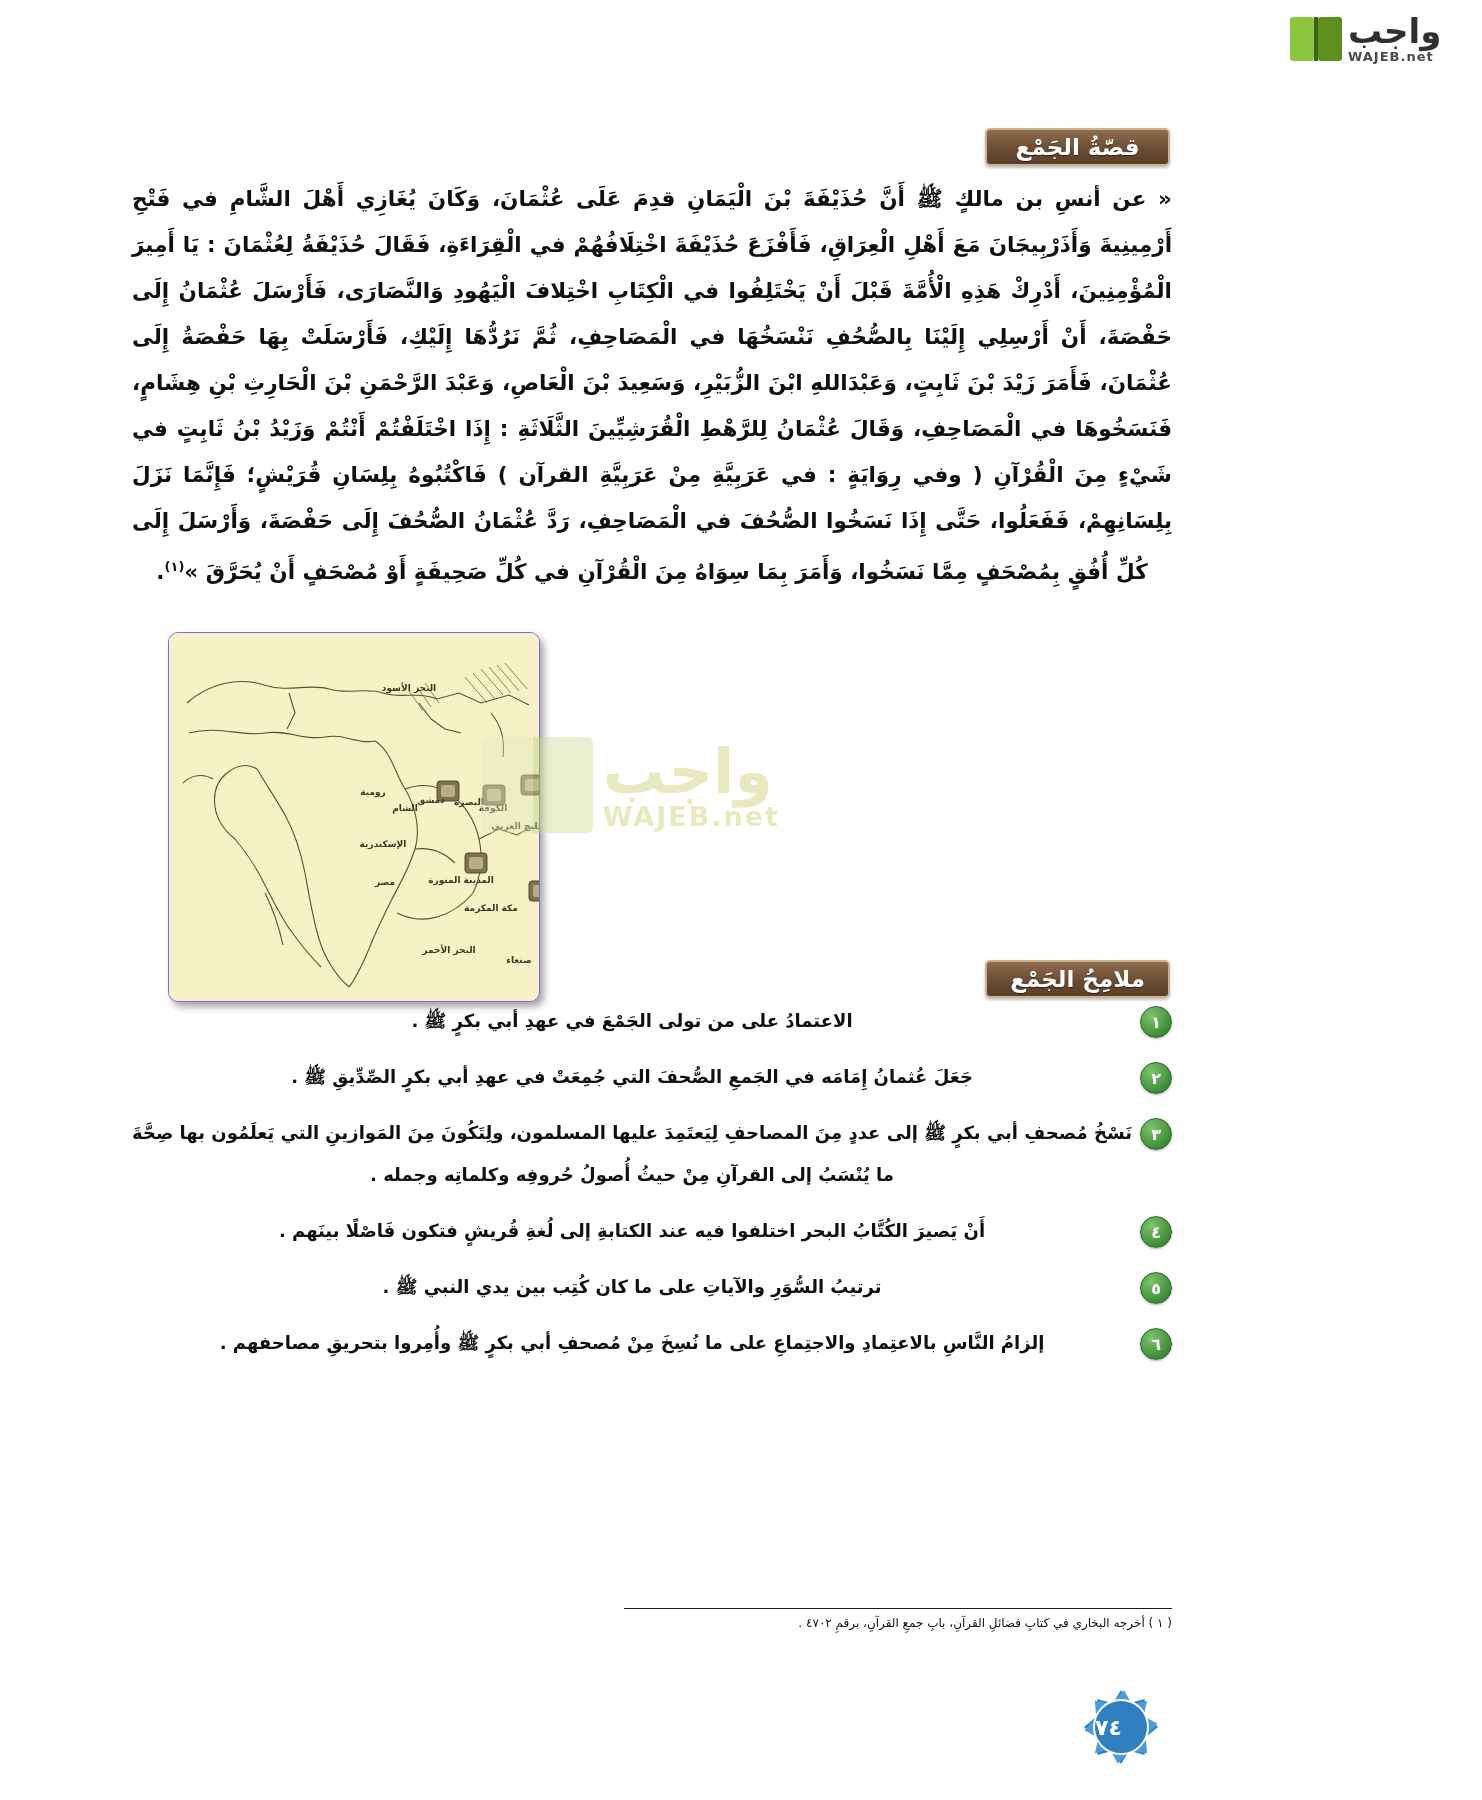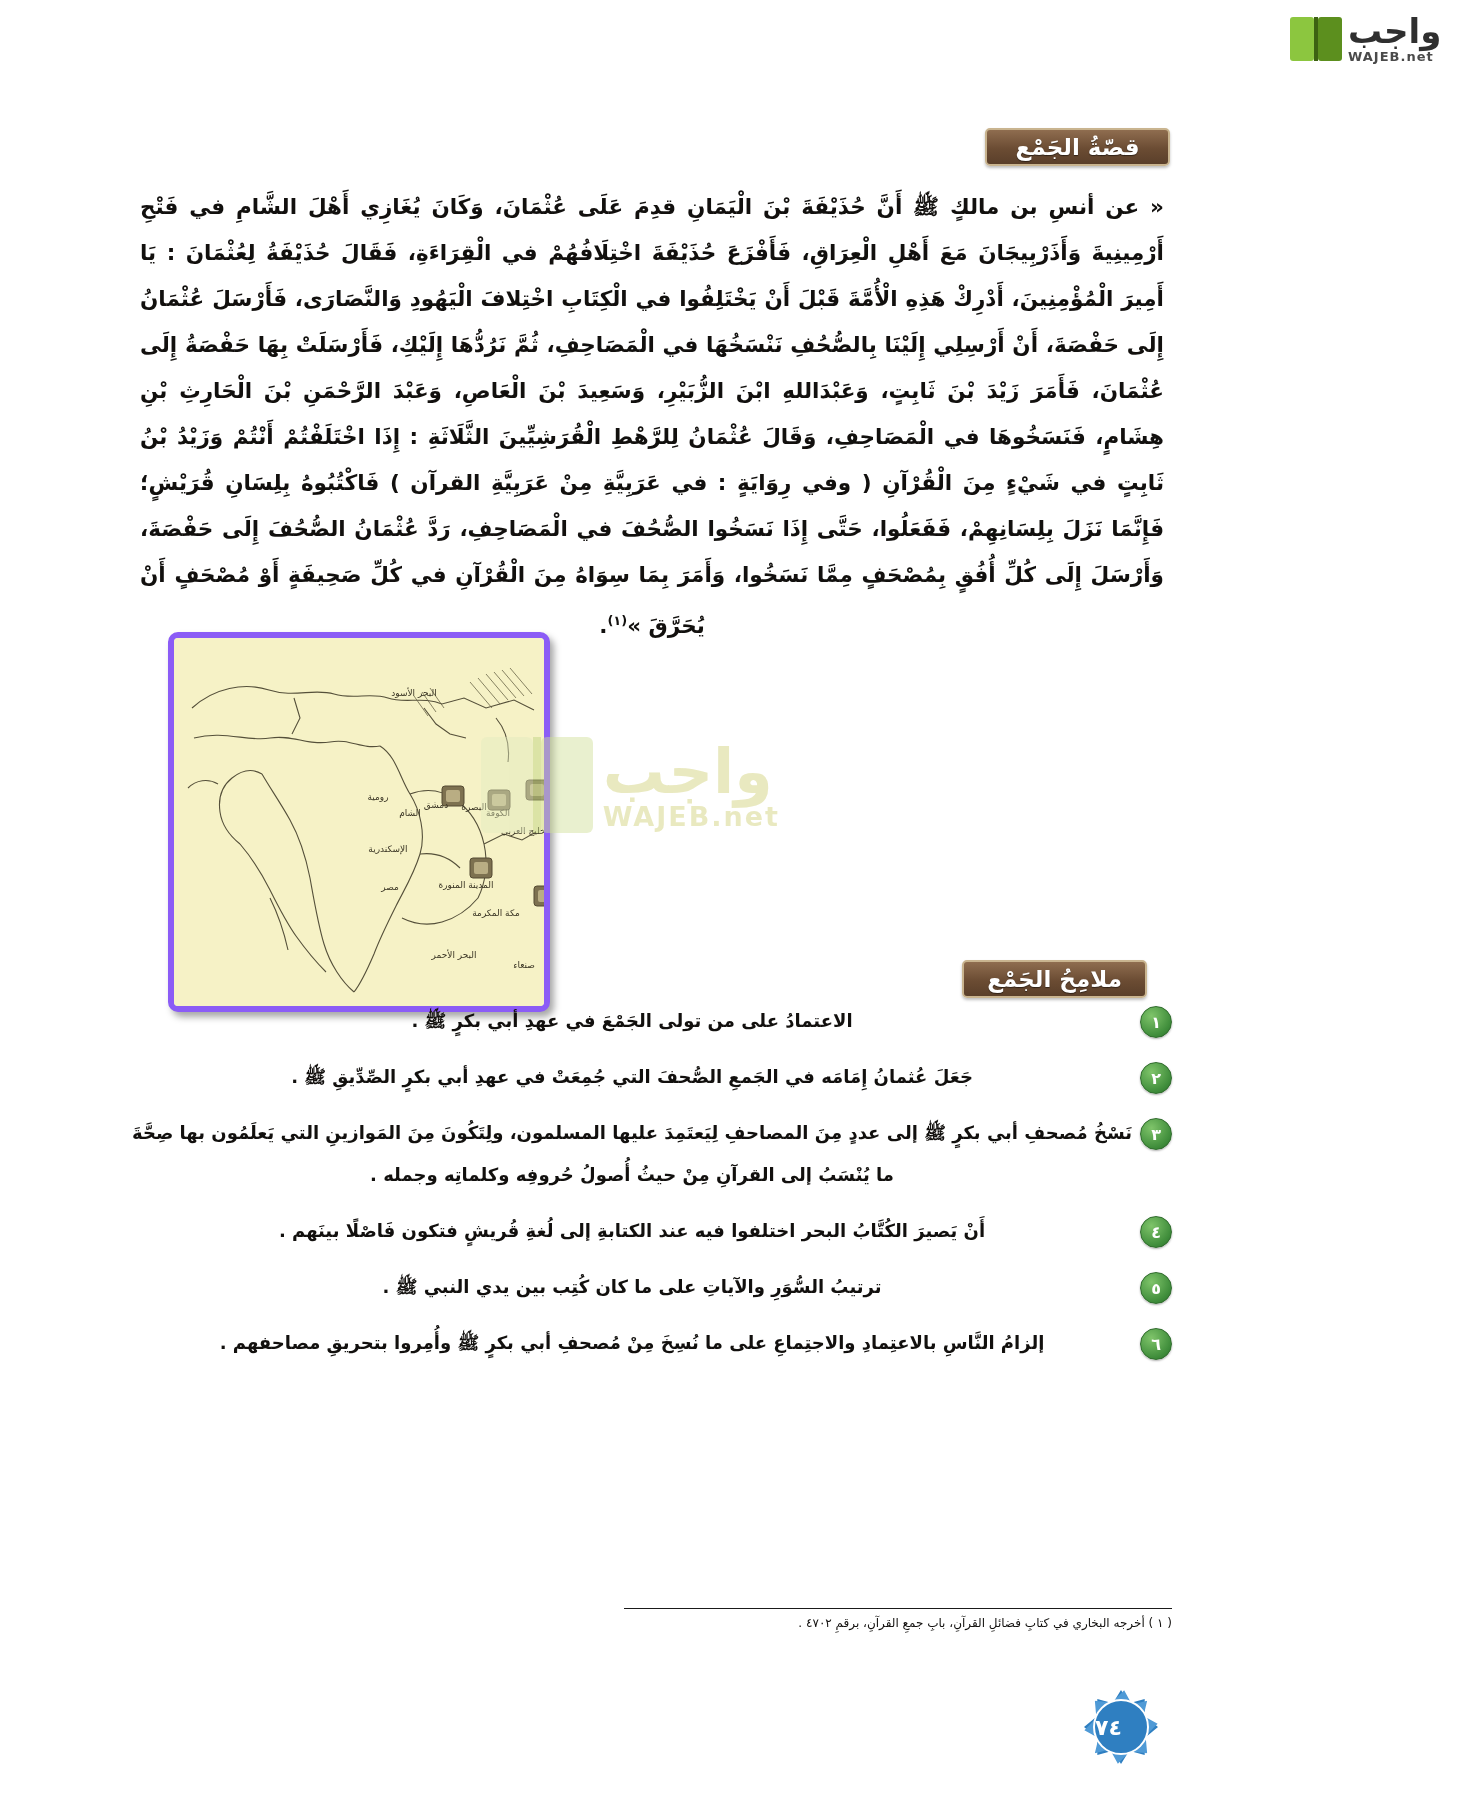--- a/index.html
+++ b/index.html
@@ -91,50 +91,51 @@
   }
   .ribbon span {
     color: #ffffff;
     font-size: 23px;
     font-weight: bold;
     white-space: nowrap;
     text-shadow: 0 1px 1px rgba(0,0,0,0.5);
   }
 
   #ribbon-story { top: 128px; left: 985px; width: 185px; }
-  #ribbon-features { top: 960px; left: 962px; width: 185px; }
+  #ribbon-features { top: 960px; left: 985px; width: 185px; }
 
   
   #hadith {
     position: absolute;
     top: 176px;
     left: 132px;
     width: 1040px;
     direction: rtl;
     text-align: justify;
     font-size: 21.5px;
     line-height: 46px;
     color: #12100e;
     font-weight: bold;
   }
-  #hadith p { margin: 8px; text-align: justify; text-align-last: center; }
+  #hadith p { margin: 0; text-align: justify; text-align-last: center; }
   .sup { font-size: 13px; vertical-align: super; }
 
   
   #map {
     position: absolute;
     top: 632px;
     left: 168px;
     width: 370px;
     height: 368px;
     background: #e5e5e5;
-    border: 6px solid #8b5cf6;
+    border: 1px solid #8b5cf6;
     border-radius: 10px;
     box-shadow: 4px 5px 7px rgba(0,0,0,0.35);
     overflow: hidden;
+    font-weight: bold;
   }
   #map svg { display: block; }
 
   
   #watermark {
     position: absolute;
     top: 700px;
     left: 420px;
     width: 360px;
     height: 170px;

